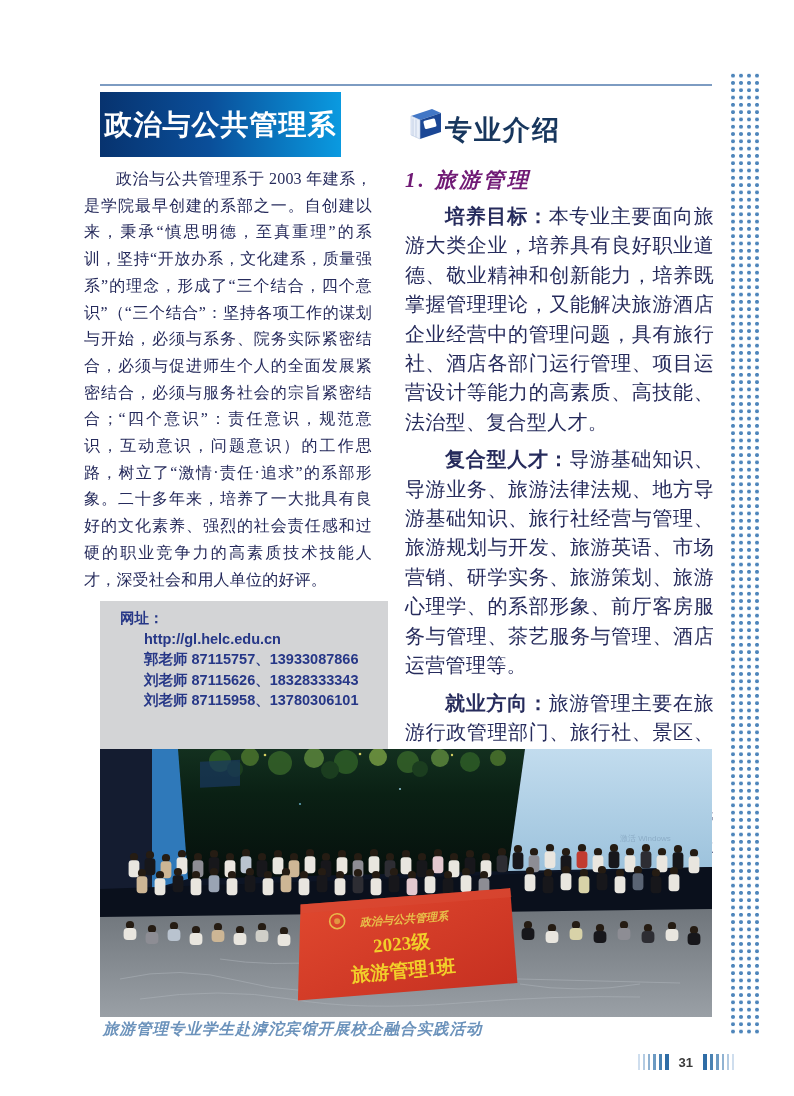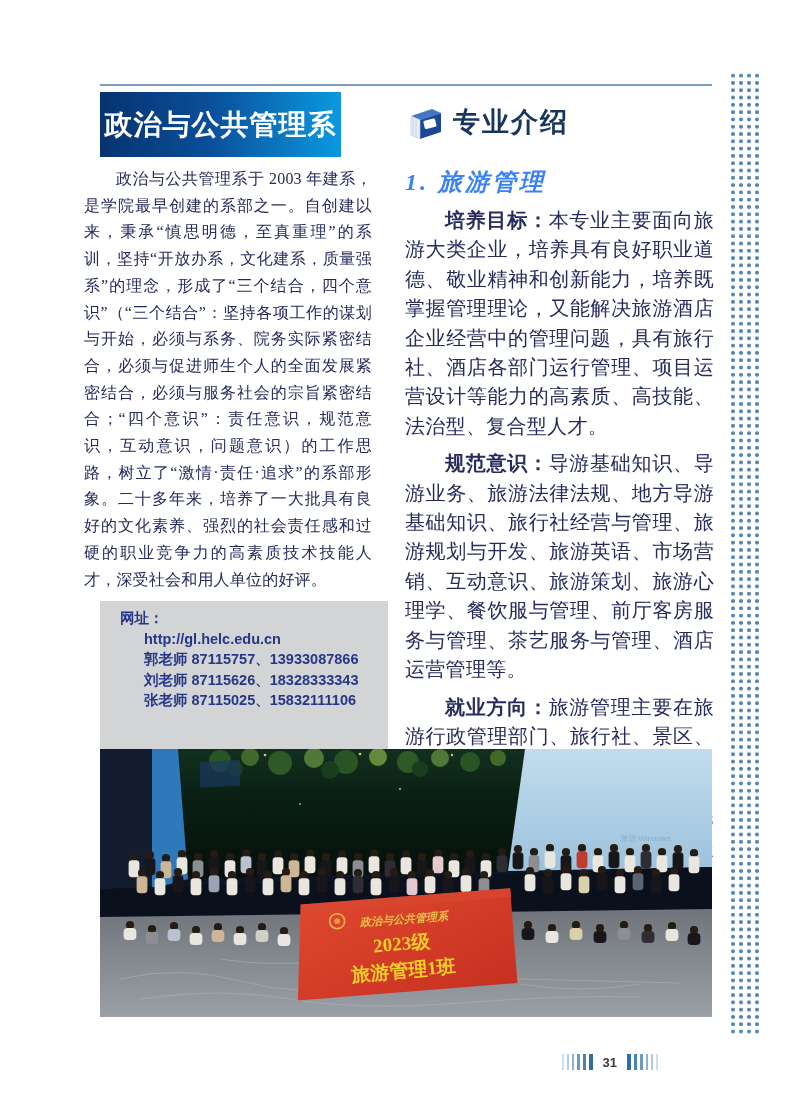--- a/index.html
+++ b/index.html
@@ -32,44 +32,44 @@
   .contact-box {
     position:absolute; left:100px; top:585px; width:288px; height:184px;
     background:#d3d4d6; color:#263787; font-weight:bold;
     font-family:"Liberation Sans","DejaVu Sans",sans-serif;
     font-size:14.5px; line-height:20.5px; padding:7px 4px 6px 20px;
   }
   .contact-box .ind1 { padding-left:0; }
   .contact-box .ind2 { padding-left:24px; }
 
   .right-col { position:absolute; left:405px; top:88px; width:309px; }
-  .section-head { display:flex; align-items:flex-start; gap:8px; }
+  .section-head { display:flex; align-items:flex-end; }
   .section-title {
     color:#17365d; font-weight:bold; font-size:27px; letter-spacing:2px;
     font-family:"Liberation Sans","DejaVu Sans",sans-serif;
   }
   .major-heading {
-    margin-top:18px; font-size:24px; color:#3b82f6; letter-spacing:3px;
+    margin-top:18px; font-size:21px; color:#701a75; letter-spacing:3px;
     font-style:italic; font-weight:bold;
   }
   .rc-para {
     margin-top:8px; font-size:20px; line-height:29.4px; color:#262b5c;
     text-align:justify; text-indent:2em; letter-spacing:0.3px;
   }
   .rc-para .plabel { font-weight:bold; }
 
   .photo-wrap { position:absolute; left:100px; top:733px; width:612px; height:268px; }
   .photo-wrap svg { display:block; }
 
   .caption {
     position:absolute; left:103px; top:1003px; font-size:15.5px; letter-spacing:1px;
     color:#6b92bb; font-weight:bold; font-style:italic;
   }
 
-  .footer { position:absolute; left:0; top:1038px; width:658px; display:flex; justify-content:flex-end; align-items:center; }
+  .footer { position:absolute; left:0; top:1038px; width:734px; display:flex; justify-content:flex-end; align-items:center; }
   .bars { display:flex; align-items:center; gap:3px; height:16px; }
   .bars span { display:inline-block; height:16px; }
   .page-num {
     margin:0 10px; font-size:13px; color:#3a3a3a;
     font-family:"Liberation Sans","DejaVu Sans",sans-serif; font-weight:bold;
   }
 </style>
 </head>
 <body>
 
@@ -82,21 +82,21 @@
 
   <div class="left-col">
     <p class="intro">政治与公共管理系于 2003 年建系，是学院最早创建的系部之一。自创建以来，秉承“慎思明德，至真重理”的系训，坚持“开放办系，文化建系，质量强系”的理念，形成了“三个结合，四个意识”（“三个结合”：坚持各项工作的谋划与开始，必须与系务、院务实际紧密结合，必须与促进师生个人的全面发展紧密结合，必须与服务社会的宗旨紧密结合；“四个意识”：责任意识，规范意识，互动意识，问题意识）的工作思路，树立了“激情·责任·追求”的系部形象。二十多年来，培养了一大批具有良好的文化素养、强烈的社会责任感和过硬的职业竞争力的高素质技术技能人才，深受社会和用人单位的好评。</p>
   </div>
 
   <div class="contact-box">
     <div class="ind1">网址：</div>
     <div class="ind2">http://gl.helc.edu.cn</div>
     <div class="ind2">郭老师 87115757、13933087866</div>
     <div class="ind2">刘老师 87115626、18328333343</div>
-    <div class="ind2">张老师 87115025、15832111106</div>
+    <div class="ind2">刘老师 87115958、13780306101</div>
   </div>
 
   <div class="right-col">
     <div class="section-head">
       <span>
         <svg width="40" height="40" viewBox="0 0 40 40">
           <polygon points="6,12 27,5 36,9 15,16" fill="#4277c6"></polygon>
           <polygon points="15,16 36,9 36,28 15,35" fill="#1b4795"></polygon>
           <polygon points="6,12 15,16 15,35 6,31" fill="#e9eff9" stroke="#b9c8e0" stroke-width="0.6"></polygon>
           <line x1="8" y1="14.5" x2="8" y2="32" stroke="#b9c8e0" stroke-width="0.8"></line>
@@ -104,21 +104,21 @@
           <rect x="19" y="15.5" width="12" height="8.5" rx="1.5" fill="#ffffff" transform="rotate(-14 25 20)"></rect>
         </svg>
       </span>
       <span class="section-title">专业介绍</span>
     </div>
 
     <div class="major-heading">1. 旅游管理</div>
 
     <p class="rc-para"><span class="plabel">培养目标：</span><span>本专业主要面向旅游大类企业，培养具有良好职业道德、敬业精神和创新能力，培养既掌握管理理论，又能解决旅游酒店企业经营中的管理问题，具有旅行社、酒店各部门运行管理、项目运营设计等能力的高素质、高技能、法治型、复合型人才。</span></p>
 
-    <p class="rc-para"><span class="plabel">规范意识：</span><span>导游基础知识、导游业务、旅游法律法规、地方导游基础知识、旅行社经营与管理、旅游规划与开发、旅游英语、市场营销、互动意识、旅游策划、旅游心理学、餐饮服与管理、前厅客房服务与管理、茶艺服务与管理、酒店运营管理等。</span></p>
+    <p class="rc-para"><span class="plabel">复合型人才：</span><span>导游基础知识、导游业务、旅游法律法规、地方导游基础知识、旅行社经营与管理、旅游规划与开发、旅游英语、市场营销、研学实务、旅游策划、旅游心理学、的系部形象、前厅客房服务与管理、茶艺服务与管理、酒店运营管理等。</span></p>
 
     <p class="rc-para"><span class="plabel">就业方向：</span><span>旅游管理主要在旅游行政管理部门、旅行社、景区、旅游电子商务企业、旅游规划咨询机构、市场营销部销售策划经理、文旅产业、研学旅行产品设计、管理储备生、酒店总经办文员等企事业单位从事经营管理工作。</span></p>
   </div>
 
   <div class="photo-wrap">
     <svg width="612" height="268" viewBox="0 0 612 268">
       <defs>
         <linearGradient id="ledg" x1="0" y1="0" x2="0" y2="1">
           <stop offset="0" stop-color="#13301f"></stop>
           <stop offset="0.35" stop-color="#0a2014"></stop>
@@ -283,20 +283,21 @@
         <polygon points="202,152 412,143 413,152 202,161" fill="#d94a34" opacity="0.6"></polygon>
         <circle cx="238" cy="170" r="7.5" fill="none" stroke="#e8b94a" stroke-width="1.6"></circle>
         <circle cx="238" cy="170" r="3" fill="#e8b94a" opacity="0.7"></circle>
         <text x="305" y="174" font-size="11" fill="#e8c04a" text-anchor="middle" font-style="italic" font-weight="bold" transform="rotate(-2 305 174)">政治与公共管理系</text>
         <text x="302" y="201" font-size="19" fill="#f2cf2a" text-anchor="middle" font-weight="bold" transform="rotate(-3 302 201)">2023级</text>
         <text x="303" y="228" font-size="19" fill="#f2cf2a" text-anchor="middle" font-weight="bold" transform="rotate(-3 303 228)">旅游管理1班</text>
       </g>
     </svg>
   </div>
 
+  <div class="caption">旅游管理专业学生赴滹沱宾馆开展校企融合实践活动</div>
 
   <div class="footer">
     <div class="bars">
       <span style="width:2px;background:#cfdeee"></span>
       <span style="width:2px;background:#b3cbe2"></span>
       <span style="width:2px;background:#8fb2d2"></span>
       <span style="width:3px;background:#6c9ac2"></span>
       <span style="width:3px;background:#4a82b2"></span>
       <span style="width:4px;background:#2f6da6"></span>
     </div>

